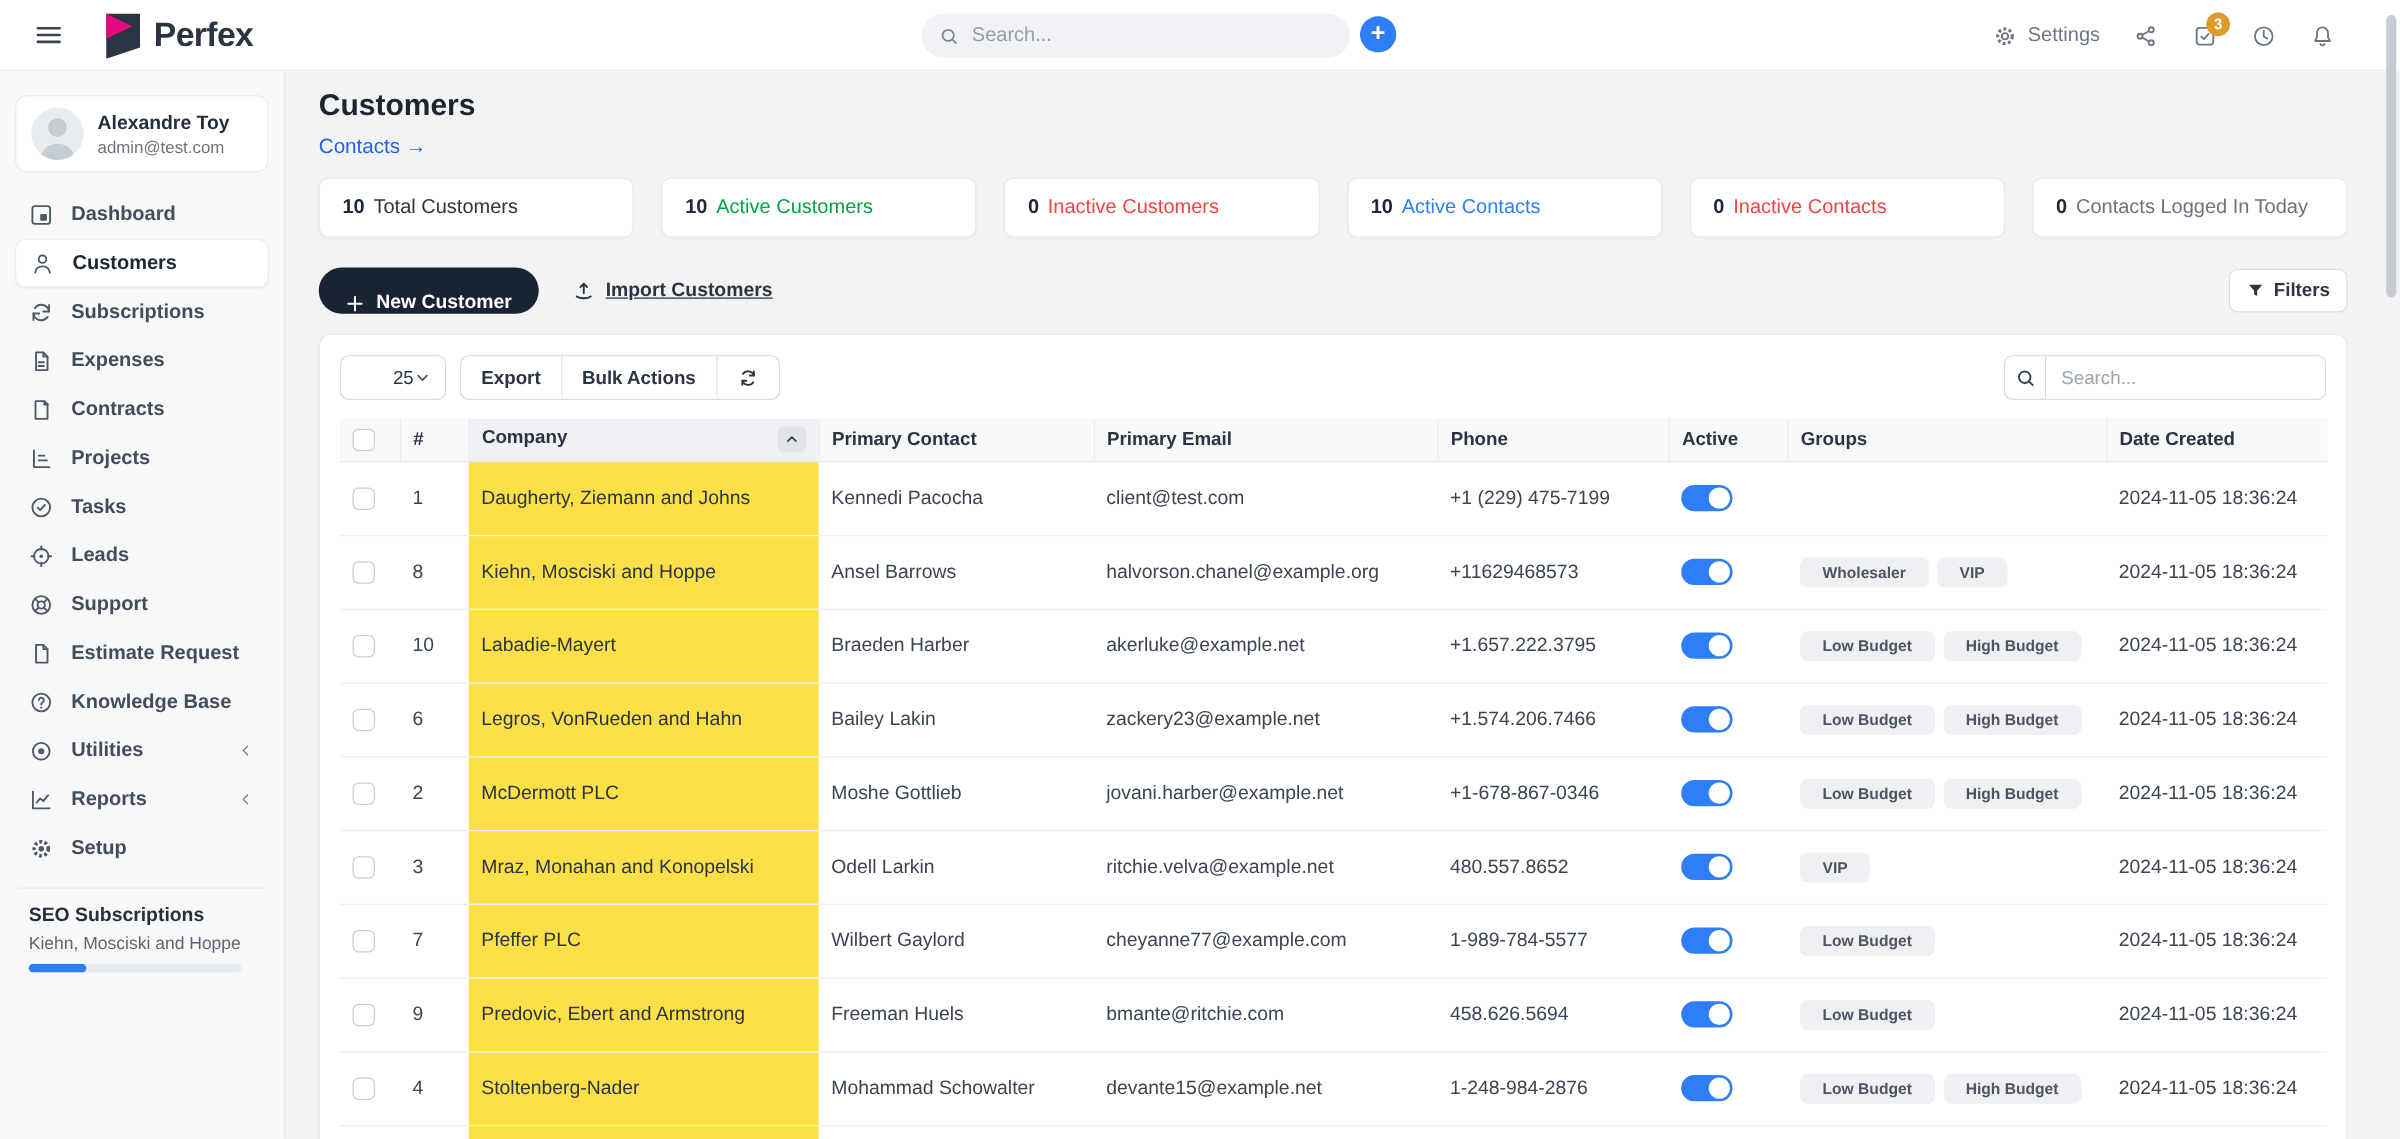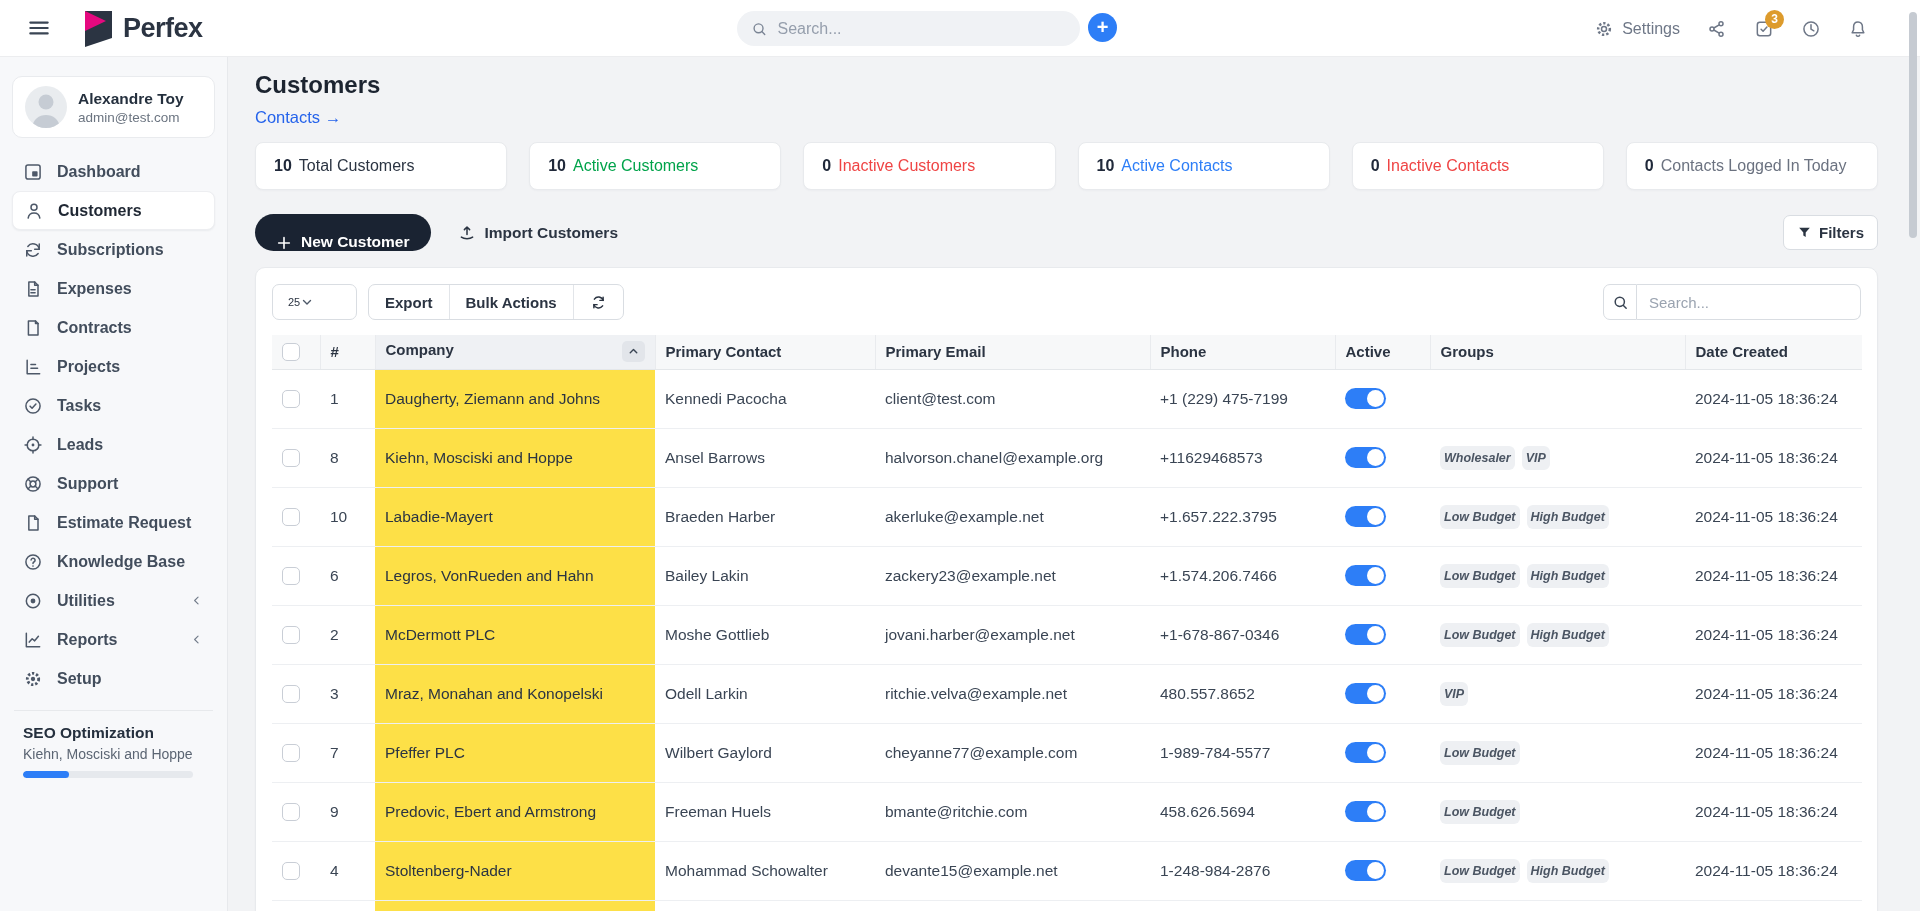--- a/index.html
+++ b/index.html
@@ -45,29 +45,29 @@
   .page-title { font-size:24px; font-weight:bold; color:#1c2430; }
   .contacts-link { display:inline-block; margin-top:9px; font-size:16.5px; color:#2563eb; text-decoration:none; cursor:pointer; }
 
   .cards-row { display:flex; gap:22px; margin-top:15px; }
   .sum-card { flex:1; height:48px; background:#fff; border:1px solid #e8eaed; border-radius:8px; display:flex; align-items:center; padding:0 18px; font-size:16px; box-shadow:0 1px 2px rgba(20,30,50,.03); }
   .sum-val { font-weight:bold; color:#20293a; margin-right:7px; }
 
   .actions-row { display:flex; align-items:center; margin-top:24px; }
   .btn-new { background:#1a2332; color:#fff; border:none; border-radius:19px; height:37px; padding:0 21px; font-size:15.5px; font-weight:bold; display:flex; align-items:flex-end; gap:9px; cursor:pointer; font-family:inherit; }
   .btn-new .ico { width:16px; height:16px; color:#fff; }
-  .btn-import { background:transparent; border:none; margin-left:27px; color:#2b3442; font-size:15.5px; font-weight:bold; display:flex; align-items:center; gap:9px; cursor:pointer; font-family:inherit; }
+  .btn-import { background:transparent; border:none; margin-left:27px; color:#2b3442; font-size:15.5px; font-weight:bold; display:flex; align-items:center; gap:9px; cursor:pointer; font-family:inherit;text-decoration:underline; }
   .btn-import .ico { width:18px; height:18px; color:#2b3442; }
   .btn-filters { margin-left:auto; height:35px; border:1px solid #d9dde2; border-radius:7px; background:#fff; padding:0 13px; font-size:15px; font-weight:bold; color:#2b3442; display:flex; align-items:center; gap:7px; cursor:pointer; font-family:inherit; }
   .btn-filters .ico { width:15px; height:15px; color:#2b3442; }
 
   
   .table-card { margin-top:16px; background:#fff; border:1px solid #e8eaed; border-radius:10px; padding:16px 16px 0; min-height:720px; box-shadow:0 1px 2px rgba(20,30,50,.03); }
   .table-toolbar { display:flex; align-items:center; }
-  .page-select { width:85px; height:36px; border:1px solid #d9dde2; border-radius:7px; background:#fff; display:flex; align-items:center; justify-content:flex-start; padding:0 11px 0 15px; font-size:11px; color:#2b3442; cursor:pointer; }
+  .page-select { width:85px; height:36px; border:1px solid #d9dde2; border-radius:7px; background:#fff; display:flex; align-items:center; justify-content:flex-end; padding:0 11px 0 15px; font-size:15px; color:#2b3442; cursor:pointer; }
   .page-select .chev { width:14px; height:14px; color:#4d5868; }
   .btn-group { display:flex; border:1px solid #d9dde2; border-radius:7px; overflow:hidden; height:36px; margin-left:11px; background:#fff; }
   .btn-group > div { display:flex; align-items:center; padding:0 16px; font-size:15px; font-weight:bold; color:#2b3442; cursor:pointer; border-left:1px solid #e2e5e9; }
   .btn-group > div:first-child { border-left:none; }
   .btn-group .ico { width:17px; height:17px; color:#2b3442; }
   .tbl-search { margin-left:auto; display:flex; height:36px; width:258px; }
   .tbl-search .icon-box { width:39px; border:1px solid #d9dde2; border-radius:7px 0 0 7px; display:flex; align-items:center; justify-content:center; background:#fff; cursor:pointer; }
   .tbl-search .icon-box .ico { width:17px; height:17px; color:#3a4554; }
   .tbl-search input { flex:1; border:1px solid #d9dde2; border-left:none; border-radius:0 7px 7px 0; padding:0 12px; font-size:15px; color:#5b6573; outline:none; font-family:inherit; }
   .tbl-search input::placeholder { color:#9aa3b0; }
@@ -77,21 +77,21 @@
   thead th:first-child { border-left:none; }
   thead th.col-company { background:#eff1f4; }
   .sort-btn { float:right; width:23px; height:21px; border-radius:5px; background:#e2e5ea; display:flex; align-items:center; justify-content:center; cursor:pointer; margin-top:0px; }
   .sort-btn .ico { width:13px; height:13px; color:#3a4554; }
   tbody td { height:59px; border-bottom:1px solid #edeff2; font-size:15.5px; color:#3a4554; padding:0 10px; vertical-align:middle; background:#fff; }
   tbody td.col-company { color:#2b3442; background:#fde047; }
   .cbx { width:18px; height:18px; border:1.5px solid #c9ced6; border-radius:5px; background:#fff; cursor:pointer; }
   .toggle { width:41px; height:21px; border-radius:11px; background:#2d7ef7; position:relative; cursor:pointer; }
   .toggle .knob { position:absolute; top:2px; right:2px; width:17px; height:17px; border-radius:50%; background:#fff; }
   .badges { display:flex; gap:7px; flex-wrap:wrap; }
-  .badge { background:#eef0f3; color:#4b5563; border-radius:6px; padding:5px 4px; font-size:12.5px; font-weight:bold; white-space:nowrap;font-style:italic; }
+  .badge { background:#eef0f3; color:#4b5563; border-radius:6px; padding:5px 18px; font-size:12.5px; font-weight:bold; white-space:nowrap; }
 
   
   col.c-check{width:48px} col.c-num{width:55px} col.c-company{width:280px} col.c-contact{width:220px}
   col.c-email{width:275px} col.c-phone{width:185px} col.c-active{width:95px} col.c-groups{width:255px} col.c-date{width:177px}
 
   
   .scroll-thumb { position:fixed; right:3px; top:12px; width:8px; height:226px; border-radius:4px; background:#c6cbd2; z-index:60; }
 
   .ico svg { width:100%; height:100%; display:block; }
 </style>
@@ -325,21 +325,21 @@
             <circle cx="12" cy="12" r="6.8" stroke-width="3.4" stroke-dasharray="2.7 2.3"></circle>
             <circle cx="12" cy="12" r="2.6" fill="currentColor" stroke="none"></circle>
           </svg>
         </span>
         <span>Setup</span>
       </div>
     </div>
 
   <div class="side-divider"></div>
   <div class="project-widget">
-    <div class="pw-title">SEO Optimization</div>
+    <div class="pw-title">SEO Subscriptions</div>
     <div class="pw-client">Kiehn, Mosciski and Hoppe</div>
     <div class="pw-track">
         <div class="pw-fill" id="pw-fill" style="width: 27%;"></div>
       </div>
   </div>
 </div>
 
 <div class="main">
   <div class="page-title">Customers</div>
   <a class="contacts-link">Contacts →</a>

